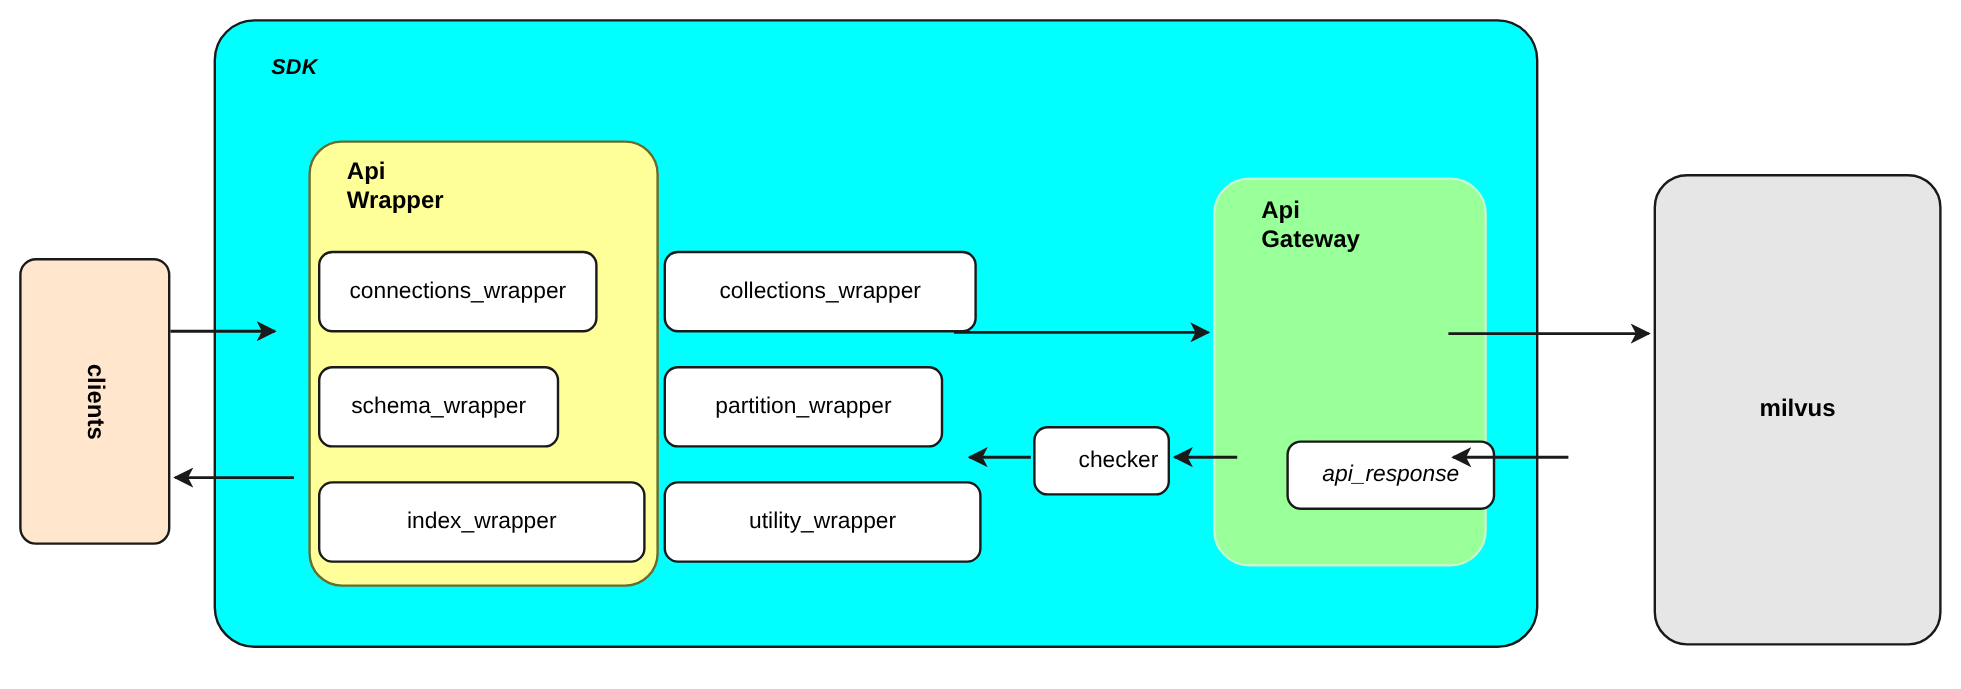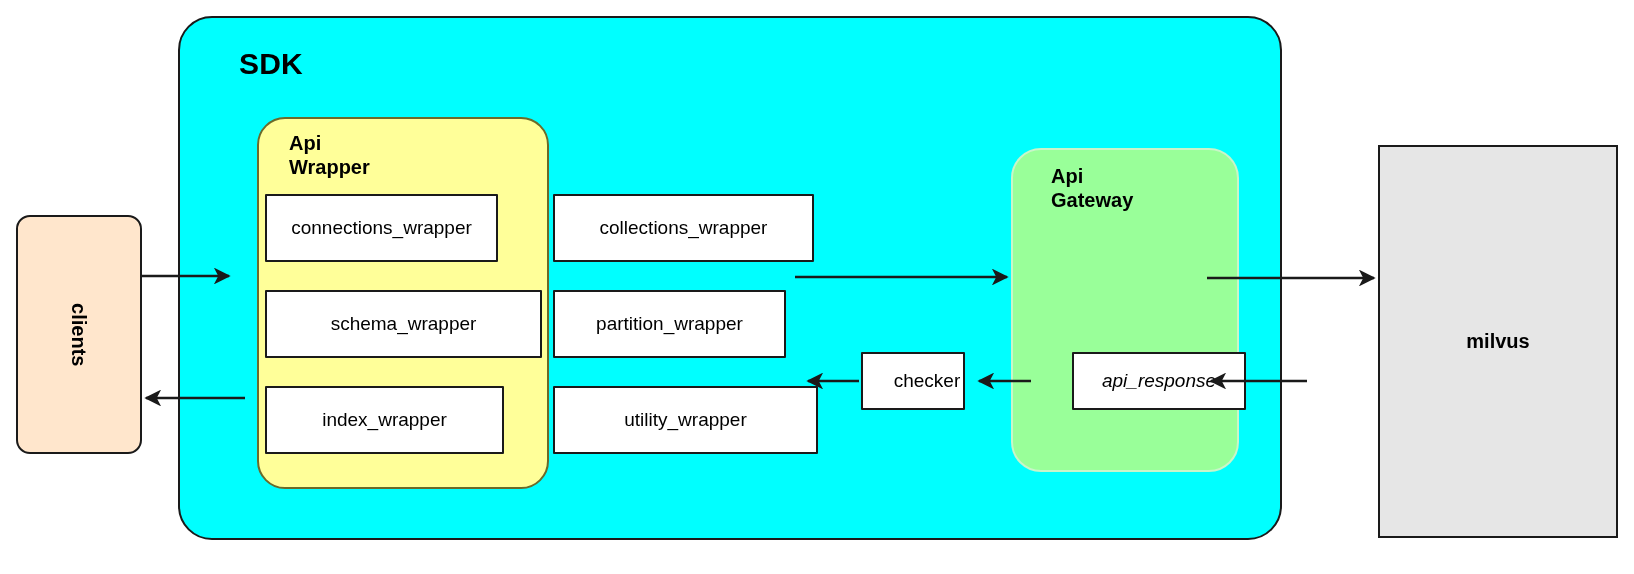--- a/index.html
+++ b/index.html
@@ -38,24 +38,25 @@
   #sdk-container {
     left: 178px;
     top: 16px;
     width: 1104px;
     height: 524px;
     background: #00ffff;
     border-radius: 34px;
   }
   #sdk-title {
     position: absolute;
-    left: 59px;
+    left: 46px;
     top: 28px;
-    font-size: 30px;
+    font-size: 18px;
     letter-spacing: 0.2px;
+    font-style: italic;
   }
 
   
   #api-wrapper-container {
     left: 257px;
     top: 117px;
     width: 292px;
     height: 372px;
     background: #ffff99;
     border-radius: 28px;
@@ -86,39 +87,40 @@
     font-size: 20px;
     line-height: 1.22;
   }
 
   
   .node {
     position: absolute;
     box-sizing: border-box;
     background: #ffffff;
     border: 2px solid #1a1a1a;
-    border-radius: 1px;
+    border-radius: 12px;
     display: flex;
     align-items: center;
     justify-content: center;
     font-size: 19px;
     color: #000000;
     text-align: center;
+    margin-top: 15px;
   }
 
   
   #node-connections-wrapper { left: 265px; top: 194px; width: 233px; height: 68px; }
   #node-collections-wrapper { left: 553px; top: 194px; width: 261px; height: 68px; }
-  #node-schema-wrapper      { left: 265px; top: 290px; width: 277px; height: 68px; }
+  #node-schema-wrapper      { left: 265px; top: 290px; width: 201px; height: 68px; }
   #node-partition-wrapper   { left: 553px; top: 290px; width: 233px; height: 68px; }
-  #node-index-wrapper       { left: 265px; top: 386px; width: 239px; height: 68px; }
+  #node-index-wrapper       { left: 265px; top: 386px; width: 273px; height: 68px; }
   #node-utility-wrapper     { left: 553px; top: 386px; width: 265px; height: 68px; }
 
   
-  #node-checker { left: 861px; top: 352px; width: 104px; height: 58px; padding-left: 28px; }
+  #node-checker { left: 861px; top: 340px; width: 114px; height: 58px; padding-left: 28px; }
 
   
   #node-api-request  { left: 1033px; top: 249px; width: 174px; height: 58px; }
   #node-api-response { left: 1072px; top: 352px; width: 174px; height: 58px; font-style: italic; }
 
   
   #clients-box {
     left: 16px;
     top: 215px;
     width: 126px;
@@ -137,21 +139,21 @@
   }
 
   
   #milvus-box {
     left: 1378px;
     top: 145px;
     width: 240px;
     height: 393px;
     background: #e6e6e6;
     border: 2px solid #1a1a1a;
-    border-radius: 0;
+    border-radius: 28px;
     align-items: center;
     justify-content: center;
   }
   #milvus-label { font-size: 20px; }
 
   
   #connectors {
     position: absolute;
     left: 0;
     top: 0;

